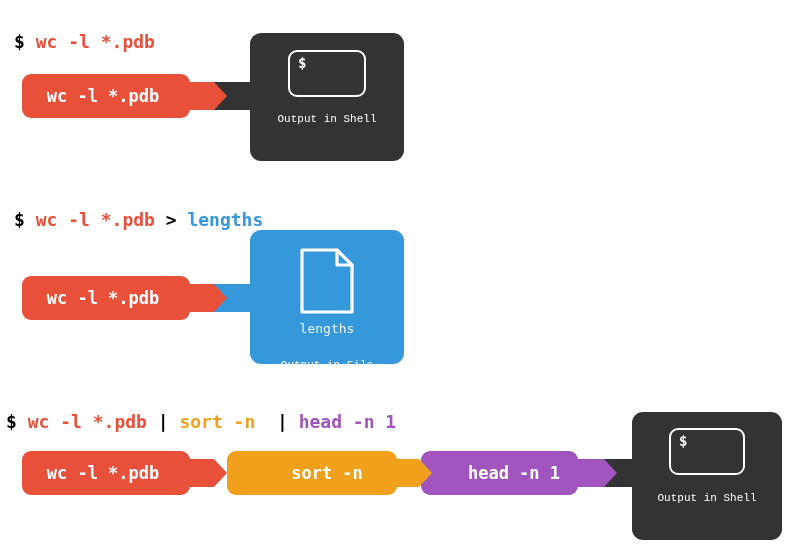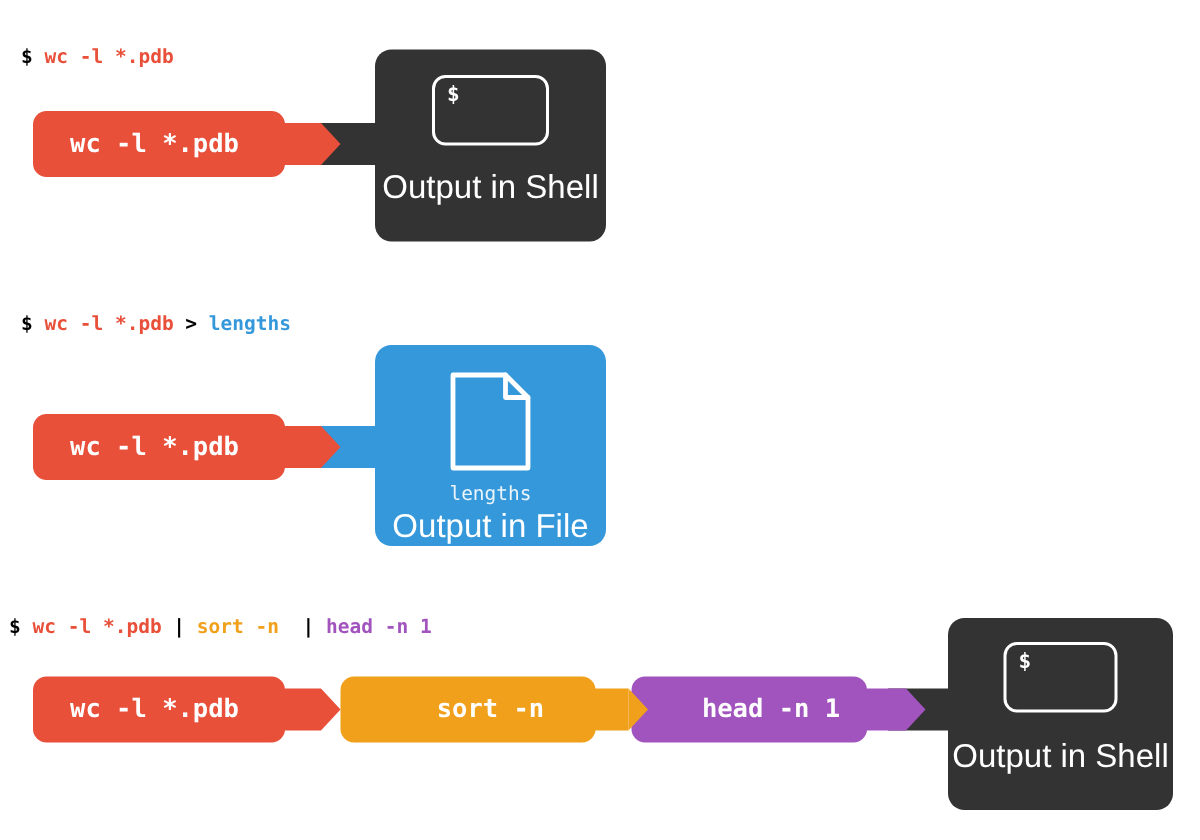--- a/index.html
+++ b/index.html
@@ -19,21 +19,21 @@
     position: absolute;
     left: 0; top: 0;
     width: 800px;
     height: 560px;
   }
 
   
   .cmdline {
     position: absolute;
     font-family: "DejaVu Sans Mono", monospace;
-    font-size: 13px;
+    font-size: 18px;
     font-weight: bold;
     white-space: pre;
     letter-spacing: 0px;
     color: #000000;
   }
   .cmdline .tok { white-space: pre; }
 
   
   .row { position: absolute; left: 0; width: 800px; }
 
@@ -104,22 +104,22 @@
   .panel {
     position: absolute;
     border-radius: 11px;
     box-sizing: border-box;
     display: flex;
     flex-direction: column;
     align-items: center;
   }
   .panel .caption {
     color: #ffffff;
-    font-family: Liberation Sans, sans-serif;
-    font-size: 22px;
+    font-family: Liberation Mono, monospace;
+    font-size: 11px;
     line-height: 1;
     white-space: nowrap;
   }
   .panel .fname {
     color: #eaf4fb;
     font-family: "DejaVu Sans Mono", monospace;
     font-size: 13px;
     line-height: 1;
     white-space: nowrap;
   }
@@ -176,21 +176,21 @@
     <div class="stub" style="left:196px; top:284px; background:#3498db; width:62px;"></div>
 
     <div class="panel" style="left:250px; top:230px; width:154px; height:134px; background:#3498db;">
       <div style="margin-top:17px;">
         <svg width="56" height="68" viewBox="0 0 56 68" aria-hidden="true">
           <path d="M3 3 H38 L53 18 V65 H3 Z" fill="none" stroke="#ffffff" stroke-width="3.2" stroke-linejoin="round" stroke-linecap="round"></path>
           <path d="M38 3 V18 H53" fill="none" stroke="#ffffff" stroke-width="3.2" stroke-linejoin="round" stroke-linecap="round"></path>
         </svg>
       </div>
       <div class="fname" style="margin-top:3px;">lengths</div>
-      <div class="caption" style="margin-top:4px;">Output in File</div>
+      <div class="caption" style="margin-top:25px;">Output in File</div>
     </div>
 
     <div class="cmdbox" style="left:22px; top:276px; width:168px; background:#e8503a;">
       <div class="label" style="width:150px; margin-left:6px;">wc -l *.pdb</div>
     </div>
     <div class="outtab port" style="left:182px; top:284px; width:32px; background:#e8503a; color:#e8503a;">
       <span>OUT</span>
       <span class="nose"></span>
     </div>
 

